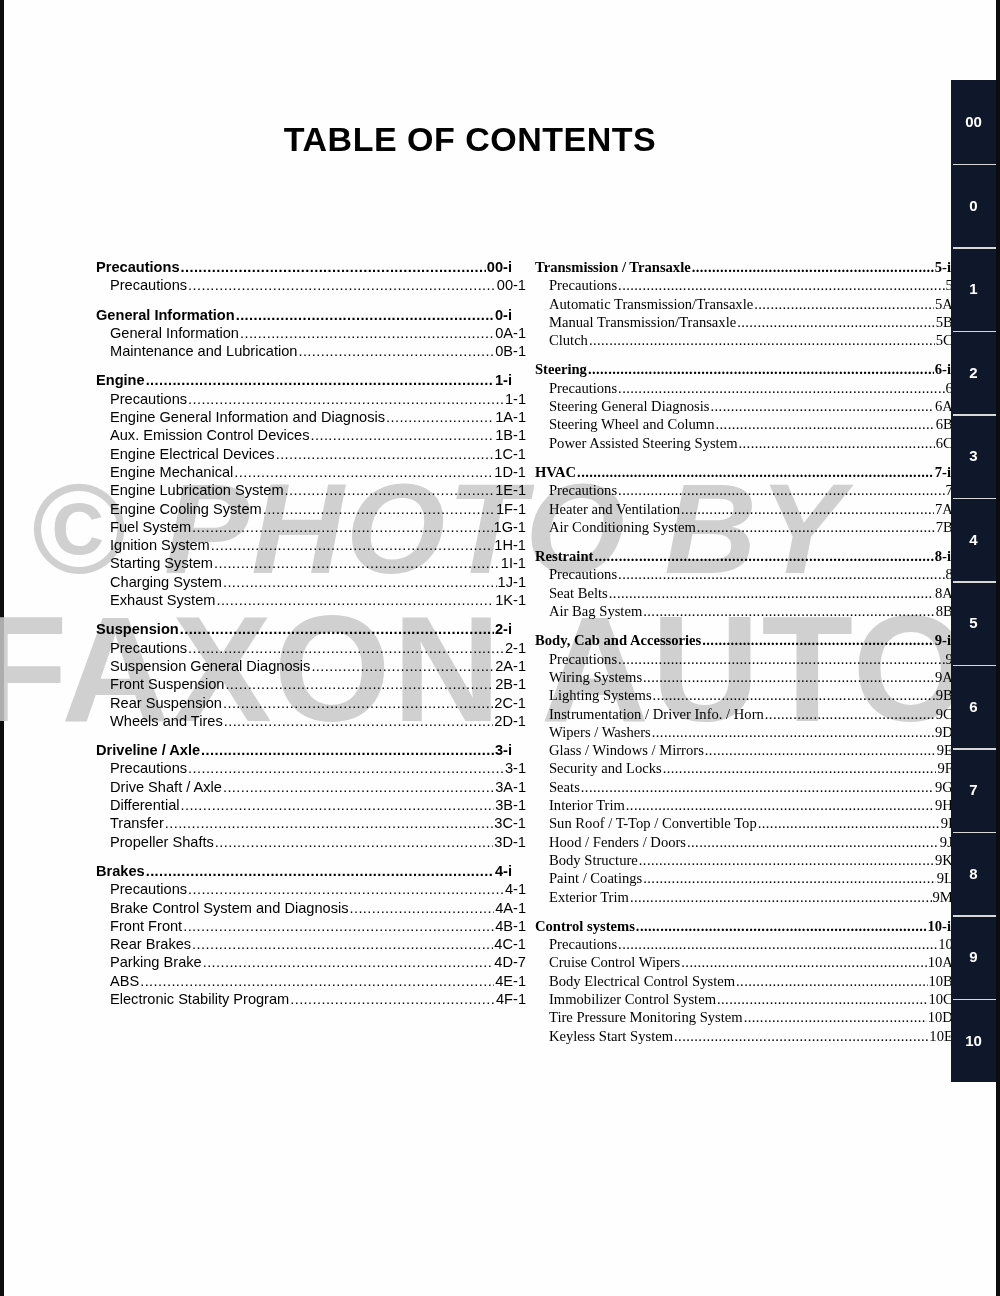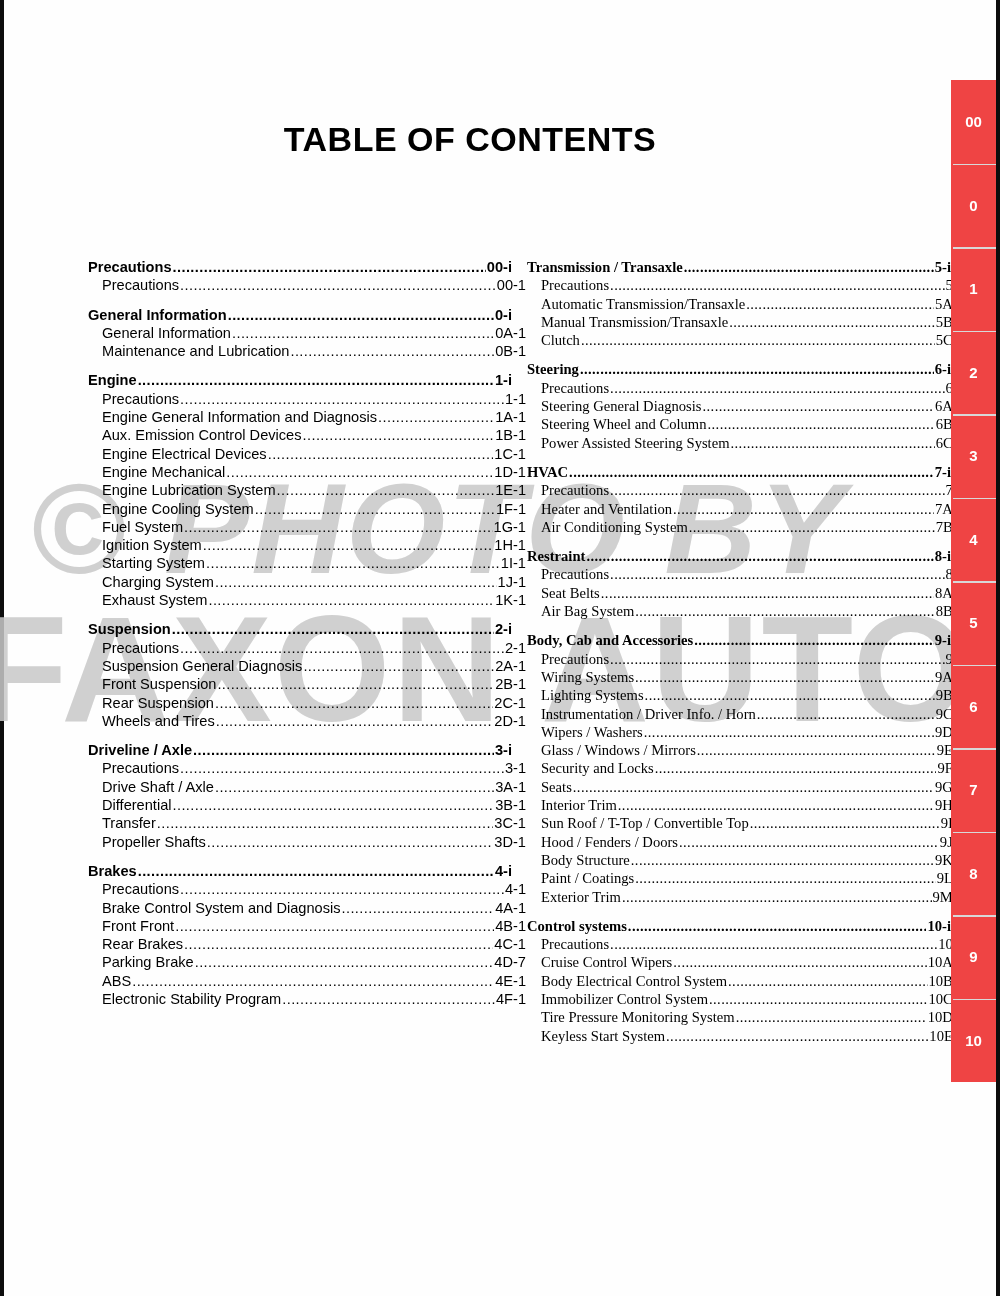--- a/index.html
+++ b/index.html
@@ -90,20 +90,21 @@
   .toc-column {
     position: absolute;
     top: 0;
     width: 424px;
   }
   .toc-column.left  { left: 88px; }
   .toc-column.right { left: 527px; font-family: Liberation Serif, serif; }
 
   .toc-section {
     margin-bottom: 11px;
+    margin-left: 8px;
   }
 
   .toc-row {
     display: flex;
     align-items: baseline;
     width: 100%;
     font-size: 14.6px;
     line-height: 18.3px;
     white-space: nowrap;
   }
@@ -144,21 +145,21 @@
     font-weight: bold;
   }
 
   
   .tab-strip {
     position: absolute;
     left: 951px;
     top: 80px;
     width: 45px;
     height: 1002px;
-    background: #ef4444;
+    background: #0f172a;
     z-index: 4;
     display: flex;
     flex-direction: column;
   }
   .tab-cell {
     flex: 1 1 0;
     position: relative;
     display: flex;
     align-items: center;
     justify-content: center;

